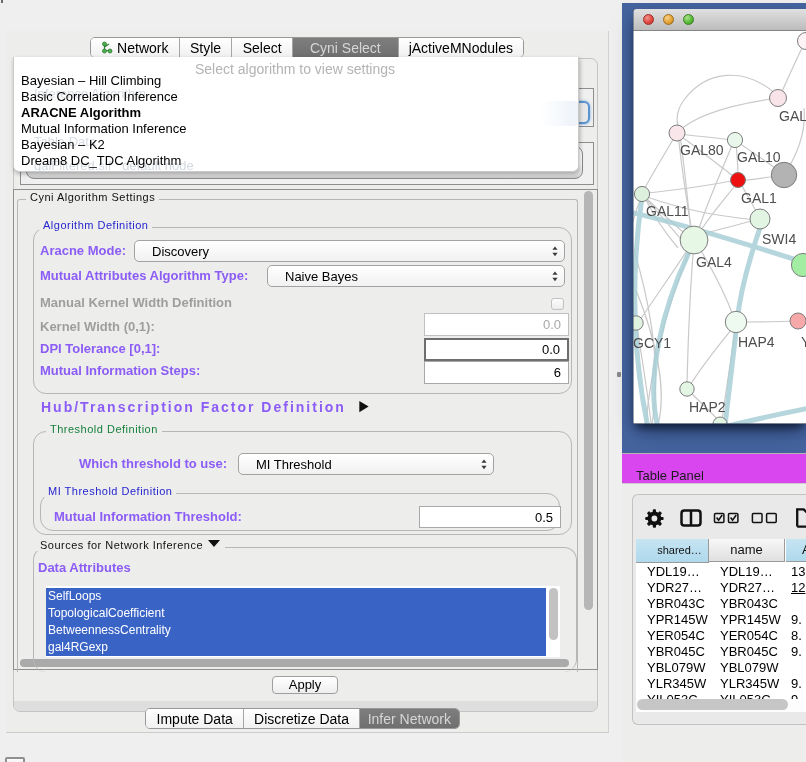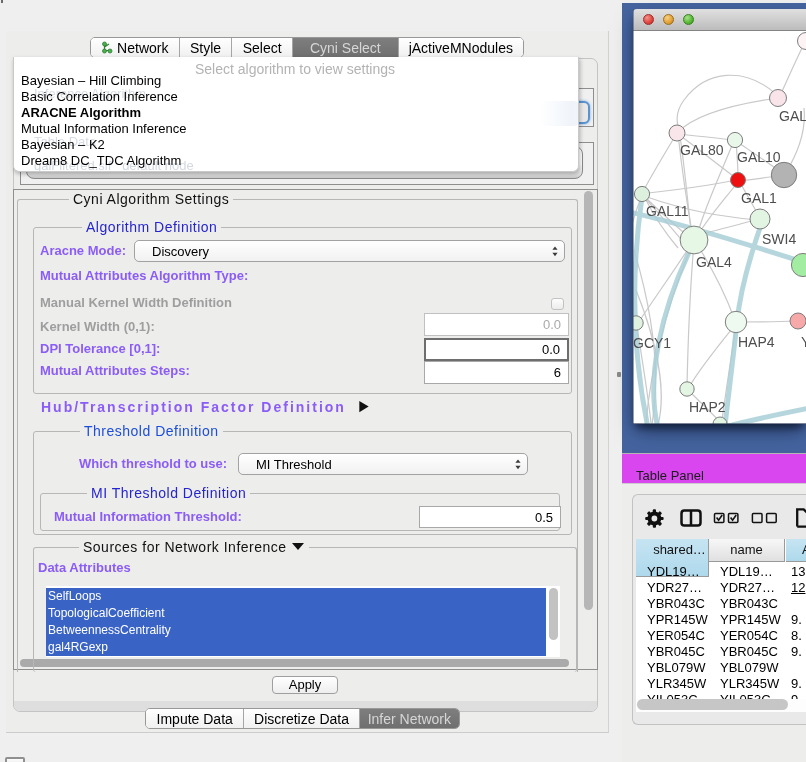--- a/index.html
+++ b/index.html
@@ -6,22 +6,22 @@
   html,body { width:806px; height:762px; }
   body { font-family:"Liberation Sans", sans-serif; background:#f0efef; }
   #stage { position:relative; width:806px; height:762px; overflow:hidden; background:#f0efef; }
   .abs { position:absolute; }
   .lbl { font-size:13px; font-weight:bold; color:#8b5cf6; white-space:nowrap; }
   .dis { color:#9e9e9e; }
   .field { position:absolute; background:#fff; border:1px solid #a8a8a8; font-size:13px; color:#000; text-align:right; padding-right:7px; line-height:21px; }
   .combo { position:absolute; background:linear-gradient(#ffffff,#f1f1f1); border:1px solid #a2a2a2; border-radius:5px; font-size:13px; color:#000; }
   .combo .ct { position:absolute; left:17px; top:3px; }
   .combo .arr { position:absolute; right:6px; top:4px; width:6px; height:13px; }
-  .grp { position:absolute; border:1px solid #b7b7b7; border-radius:3px; }
-  .gtitle { position:absolute; top:-9px; background:#ededec; padding:0 4px; font-size:14px; letter-spacing:0.5px; white-space:nowrap;margin-left:43px; }
+  .grp { position:absolute; border:1px solid #b7b7b7; border-radius:13px; }
+  .gtitle { position:absolute; top:-9px; background:#ededec; padding:0 4px; font-size:11px; letter-spacing:0.5px; white-space:nowrap; }
   .tabbar { position:absolute; height:21px; display:flex; border:1px solid #989898; border-radius:5px; background:#fdfdfd; overflow:hidden; }
   .tab { height:100%; font-size:14px; color:#000; display:flex; align-items:center; justify-content:center; background:linear-gradient(#ffffff,#f0f0f0); border-right:1px solid #a5a5a5; }
   .tab:last-child { border-right:none; }
   .tab.sel { background:linear-gradient(#7e7e7e,#6f6f6f); color:#d6d6d6; }
 </style>
 </head>
 <body>
 <div id="stage">
 
   <div class="abs" style="left:1px;top:0;width:2px;height:3px;background:#6a6a6a;"></div>
@@ -82,39 +82,45 @@
     <div class="gtitle" style="left:5px;color:#2525cf;">Algorithm Definition</div>
   </div>
   <div class="lbl abs" style="left:40px;top:243px;">Aracne Mode:</div>
   <div class="combo" style="left:134px;top:240px;width:431px;height:22px;">
     <span class="ct">Discovery</span>
     <svg class="arr" viewBox="0 0 6 13">
         <path d="M0.4 4.8 L3 1.4 L5.6 4.8 Z M0.4 7.8 L3 11.2 L5.6 7.8 Z" fill="#3a3a3a"></path>
       </svg>
   </div>
   <div class="lbl abs" style="left:40px;top:268px;">Mutual Attributes Algorithm Type:</div>
+  <div class="combo" style="left:267px;top:265px;width:298px;height:22px;">
+    <span class="ct">Naive Bayes</span>
+    <svg class="arr" viewBox="0 0 6 13">
+        <path d="M0.4 4.8 L3 1.4 L5.6 4.8 Z M0.4 7.8 L3 11.2 L5.6 7.8 Z" fill="#3a3a3a"></path>
+      </svg>
+  </div>
   <div class="lbl dis abs" style="left:40px;top:295px;">Manual Kernel Width Definition</div>
   <div class="abs" style="left:551px;top:298px;width:13px;height:12px;border:1px solid #c2c2c2;border-radius:3px;background:linear-gradient(#fdfdfd,#ececec);"></div>
   <div class="lbl dis abs" style="left:40px;top:319px;">Kernel Width (0,1):</div>
   <div class="field" style="left:424px;top:313px;width:145px;height:23px;border-color:#c0c0c0;color:#a9a9a9;">0.0</div>
   <div class="lbl abs" style="left:40px;top:341px;">DPI Tolerance [0,1]:</div>
   <div class="field" style="left:424px;top:338px;width:145px;height:23px;border:2px solid #6e6e6e;line-height:19px;">0.0</div>
-  <div class="lbl abs" style="left:40px;top:363px;">Mutual Attributes Steps:</div>
+  <div class="lbl abs" style="left:40px;top:363px;">Mutual Information Steps:</div>
   <div class="field" style="left:424px;top:361px;width:145px;height:23px;">6</div>
 
   <div class="lbl abs" style="left:41px;top:399px;font-size:14px;letter-spacing:2px;">Hub/Transcription Factor Definition</div>
   <svg class="abs" style="left:356px;top:399px;" width="15" height="15" viewBox="0 0 16 15">
       <path d="M3.5 1.5 L13.5 7.5 L3.5 13.5 Z" fill="#111"></path>
     </svg>
 
   <div class="grp" style="left:33px;top:431px;width:539px;height:104px;">
-    <div class="gtitle" style="left:3px;color:#1d4ed8;">Threshold Definition</div>
+    <div class="gtitle" style="left:12px;color:#15803d;">Threshold Definition</div>
   </div>
   <div class="lbl abs" style="left:79px;top:456px;">Which threshold to use:</div>
-  <div class="combo" style="left:238px;top:453px;width:290px;height:22px;padding-left:25px;">
+  <div class="combo" style="left:238px;top:453px;width:256px;height:22px;padding-left:25px;">
     <span class="ct">MI Threshold</span>
     <svg class="arr" viewBox="0 0 6 13">
         <path d="M0.4 4.8 L3 1.4 L5.6 4.8 Z M0.4 7.8 L3 11.2 L5.6 7.8 Z" fill="#3a3a3a"></path>
       </svg>
   </div>
   <div class="grp" style="left:40px;top:493px;width:520px;height:38px;">
     <div class="gtitle" style="left:3px;color:#2525cf;">MI Threshold Definition</div>
   </div>
   <div class="lbl abs" style="left:54px;top:509px;">Mutual Information Threshold:</div>
   <div class="field" style="left:419px;top:506px;width:142px;height:22px;">0.5</div>
@@ -257,21 +263,21 @@
       <path d="M71.6 9.6 l2 2.6 l3.6 -5.2" stroke-width="1.6"></path>
       <path d="M85.6 9.6 l2 2.6 l3.6 -5.2" stroke-width="1.6"></path>
       <rect x="107.4" y="5.6" width="9.6" height="9" rx="1"></rect>
       <rect x="121.6" y="5.6" width="9.6" height="9" rx="1"></rect>
     </g>
     <path d="M152.2 18.6 V1.4 h6.5 l3.5 3.4 M152.2 18.6 h9" fill="none" stroke="#111" stroke-width="2.3"></path>
   </svg>
 
   <div class="abs" style="left:636px;top:539px;width:170px;height:173px;background:#fff;overflow:hidden;">
 
-    <div class="abs" style="left:0;top:0;width:73px;height:38px;background:linear-gradient(#c6e4f2,#aed9ec);border-right:1px solid #9a9a9a;border-bottom:1px solid #9a9a9a;font-size:13px;color:#111;text-align:center;text-indent:15px;line-height:22px;">shared…</div>
+    <div class="abs" style="left:0;top:0;width:73px;height:24px;background:linear-gradient(#c6e4f2,#aed9ec);border-right:1px solid #9a9a9a;border-bottom:1px solid #9a9a9a;font-size:11px;color:#111;text-align:center;text-indent:15px;line-height:22px;">shared…</div>
     <div class="abs" style="left:73px;top:0;width:76px;height:23px;background:linear-gradient(#f7f7f7,#e0e0e0);border-right:1px solid #9a9a9a;border-bottom:1px solid #9a9a9a;font-size:13px;color:#111;text-align:center;line-height:22px;">name</div>
     <div class="abs" style="left:150px;top:0;width:30px;height:23px;background:linear-gradient(#c6e4f2,#aed9ec);border-bottom:1px solid #9a9a9a;font-size:13px;color:#111;padding-left:16px;line-height:22px;">A</div>
 
     <div class="abs" style="left:0;top:25px;width:200px;font-size:13px;line-height:16px;color:#000;">
       <div style="padding-left:11px;">YDL19…<span style="position:absolute;left:84px;">YDL19…</span><span style="position:absolute;left:155px;">13</span></div>
       <div style="padding-left:11px;">YDR27…<span style="position:absolute;left:84px;">YDR27…</span><span style="position:absolute;left:155px;text-decoration:underline;">12</span></div>
       <div style="padding-left:11px;">YBR043C<span style="position:absolute;left:84px;">YBR043C</span></div>
       <div style="padding-left:11px;">YPR145W<span style="position:absolute;left:84px;">YPR145W</span><span style="position:absolute;left:155px;">9.</span></div>
       <div style="padding-left:11px;">YER054C<span style="position:absolute;left:84px;">YER054C</span><span style="position:absolute;left:155px;">8.</span></div>
       <div style="padding-left:11px;">YBR045C<span style="position:absolute;left:84px;">YBR045C</span><span style="position:absolute;left:155px;">9.</span></div>

